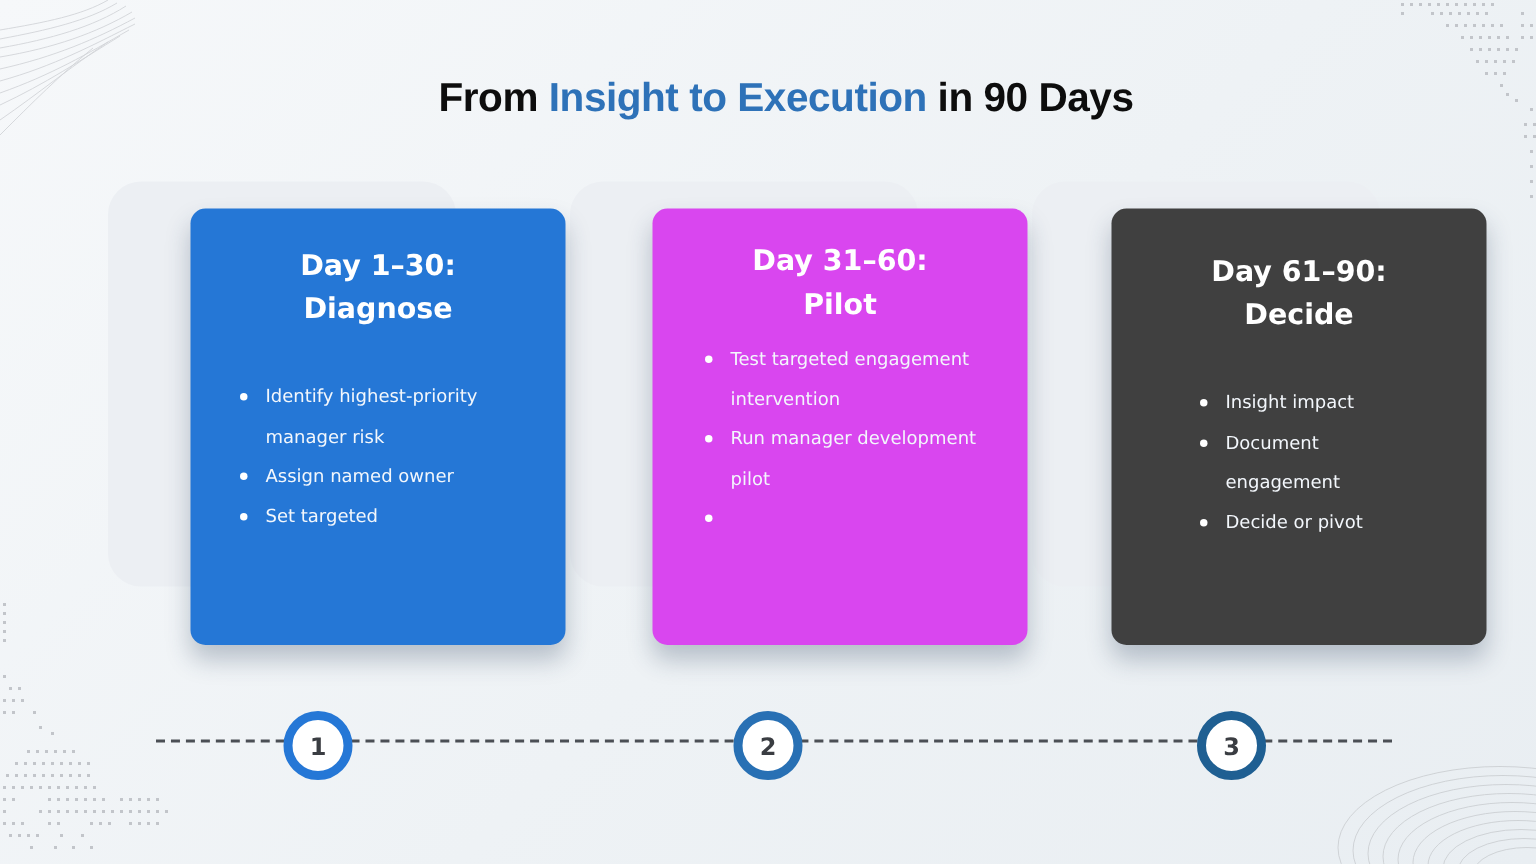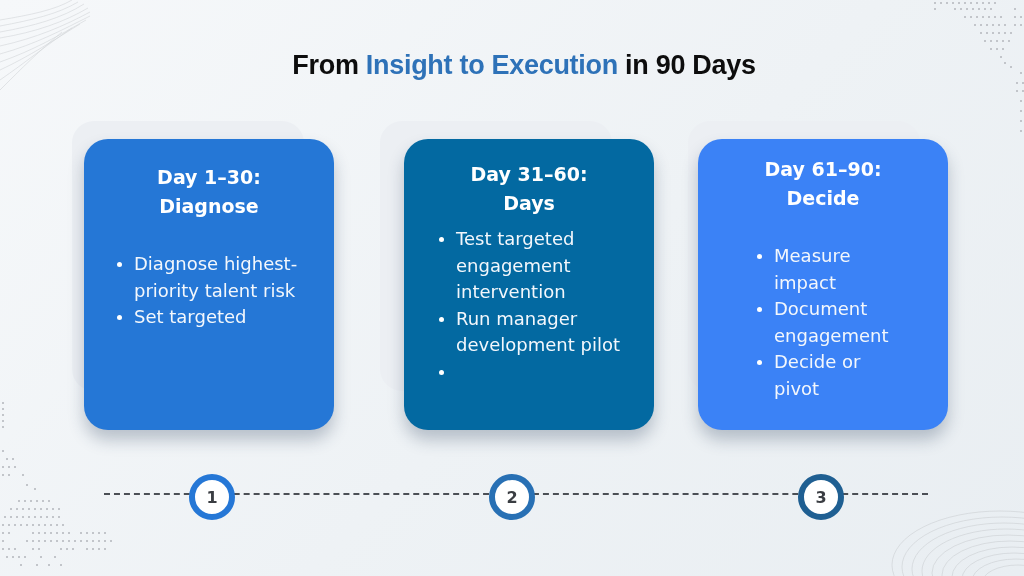--- a/index.html
+++ b/index.html
@@ -38,42 +38,43 @@
       width: 232px;
       height: 270px;
       border-radius: 22px;
       background: #eceff3;
     }
     .card {
       position: absolute;
       top: 139px;
       width: 250px;
       height: 291px;
-      border-radius: 24px;
+      border-radius: 10px;
       box-shadow: 0 10px 16px rgba(40, 60, 90, 0.28);
       color: #ffffff;
       box-sizing: border-box;
+      margin-left: 43px;
     }
     .card-heading {
       text-align: center;
       font-family: "DejaVu Sans", sans-serif;
       font-weight: bold;
       font-size: 19px;
       line-height: 29px;
       margin: 0;
     }
     .card ul {
       list-style: none;
       margin: 0;
       padding: 0;
     }
     .card li {
       position: relative;
       font-family: "DejaVu Sans", sans-serif;
-      font-size: 18px;
+      font-size: 12px;
       line-height: 26.5px;
       padding-left: 20px;
       color: #f3f7fc;
     }
     .card li .bullet {
       position: absolute;
       left: 3px;
       top: 11px;
       width: 5px;
       height: 5px;
@@ -324,44 +325,45 @@
 <div class="card-backdrop" style="left:72px"></div>
 <div class="card-backdrop" style="left:380px"></div>
 <div class="card-backdrop" style="left:688px"></div>
 
 <div class="card" style="left:84px;background:#2577d6;padding-top:24px">
   <h2 class="card-heading">
     <span>Day 1–30:</span><br>
     <span>Diagnose</span>
   </h2>
   <ul style="margin:30px 0 0 30px;width:190px">
-    <li><span class="bullet"></span><span>Diagnose highest-priority talent risk</span></li>
+    <li><span class="bullet"></span><span>Identify highest-priority manager risk</span></li>
+    <li><span class="bullet"></span><span>Assign named owner</span></li>
     <li><span class="bullet"></span><span>Set targeted</span></li>
   </ul>
 </div>
 
-<div class="card" style="left:404px;background:#0369a1;padding-top:21px">
+<div class="card" style="left:392px;background:#d946ef;padding-top:21px">
   <h2 class="card-heading">
     <span>Day 31–60:</span><br>
-    <span>Days</span>
+    <span>Pilot</span>
   </h2>
   <ul style="margin:8px 0 0 32px;width:200px">
     <li><span class="bullet"></span><span>Test targeted engagement intervention</span></li>
     <li><span class="bullet"></span><span>Run manager development pilot</span></li>
     <li><span class="bullet"></span></li>
   </ul>
 </div>
 
-<div class="card" style="left:698px;background:#3b82f6;padding-top:16px">
+<div class="card" style="left:698px;background:#404040;padding-top:28px">
   <h2 class="card-heading">
     <span>Day 61–90:</span><br>
     <span>Decide</span>
   </h2>
   <ul style="margin:30px 0 0 56px;width:150px">
-    <li><span class="bullet"></span><span>Measure impact</span></li>
+    <li><span class="bullet"></span><span>Insight impact</span></li>
     <li><span class="bullet"></span><span>Document engagement</span></li>
     <li><span class="bullet"></span><span>Decide or pivot</span></li>
   </ul>
 </div>
 
 <div class="timeline"></div>
 
 <div class="step-circle" style="left:189px;border-color:#2577d6">
   <span>1</span>
 </div>

